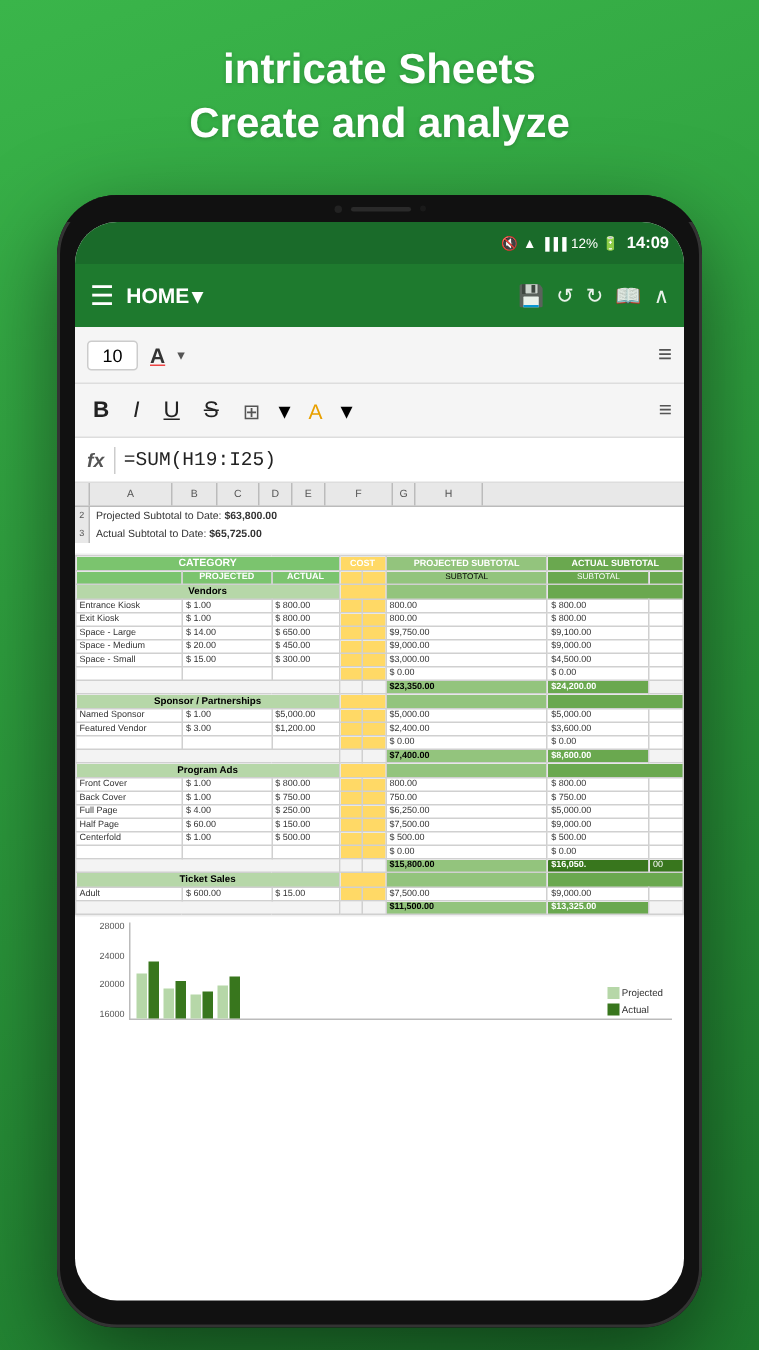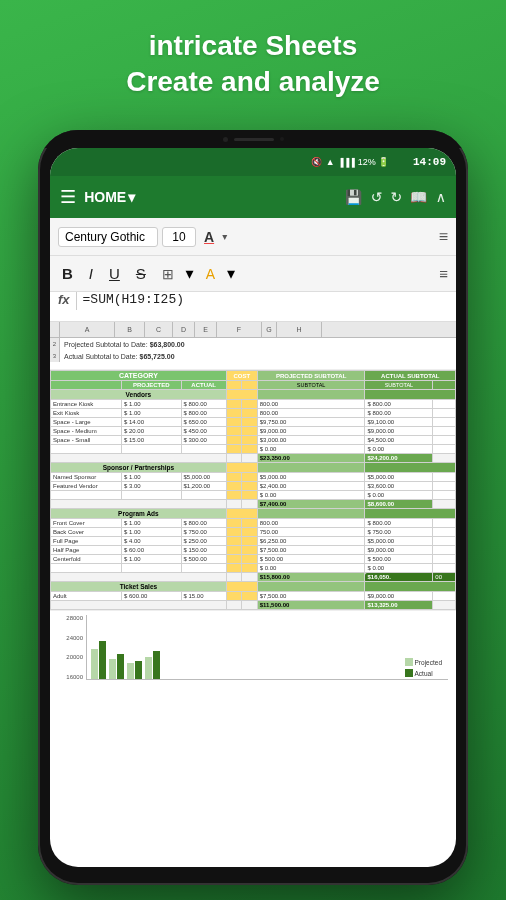--- a/index.html
+++ b/index.html
@@ -73,22 +73,21 @@
       display: flex;
       align-items: center;
       gap: 3px;
       color: #fff;
       font-size: 10px;
     }
     .status-bar .time {
       color: #fff;
       font-size: 11px;
       font-weight: bold;
-      margin-left: 20px;
-      font-family: Liberation Mono, monospace;
+      margin-left: 2px;
     }
 
     
     .toolbar {
       background: #1e7a2e;
       height: 42px;
       display: flex;
       align-items: center;
       padding: 0 10px;
       gap: 8px;
@@ -183,20 +182,21 @@
     .style-bar .highlight-icon { font-size: 15px; color: #555; cursor: pointer; padding: 2px 4px; }
     .style-bar .spacer { flex: 1; }
     .style-bar .list-icon2 { font-size: 15px; color: #555; cursor: pointer; }
 
     
     .formula-bar {
       background: #fff;
       border-bottom: 1px solid #ddd;
       height: 30px;
       display: flex;
+      align-items: center;
       padding: 0 8px;
       gap: 6px;
     }
     .formula-bar .fx-label {
       color: #555;
       font-size: 13px;
       font-style: italic;
       font-weight: bold;
     }
     .formula-bar .divider {
@@ -424,21 +424,20 @@
       </span>
       <span class="spacer"></span>
       <span class="tool-icon" style="font-size:14px;">💾</span>
       <span class="tool-icon" style="font-size:14px;">↺</span>
       <span class="tool-icon" style="font-size:14px;">↻</span>
       <span class="tool-icon" style="font-size:14px;">📖</span>
       <span class="tool-icon" style="font-size:14px;">∧</span>
     </div>
 
     <div class="format-bar">
-      <span class="font-name">Century Gothic</span>
       <span class="font-size">10</span>
       <span class="underline-a" style="font-size:14px;font-weight:bold;color:#333;">A</span>
       <span class="dropdown-arrow">▾</span>
       <span class="list-icon">≡</span>
     </div>
 
     <div class="style-bar">
       <span class="bold">B</span>
       <span class="italic">I</span>
       <span class="underline">U</span>

